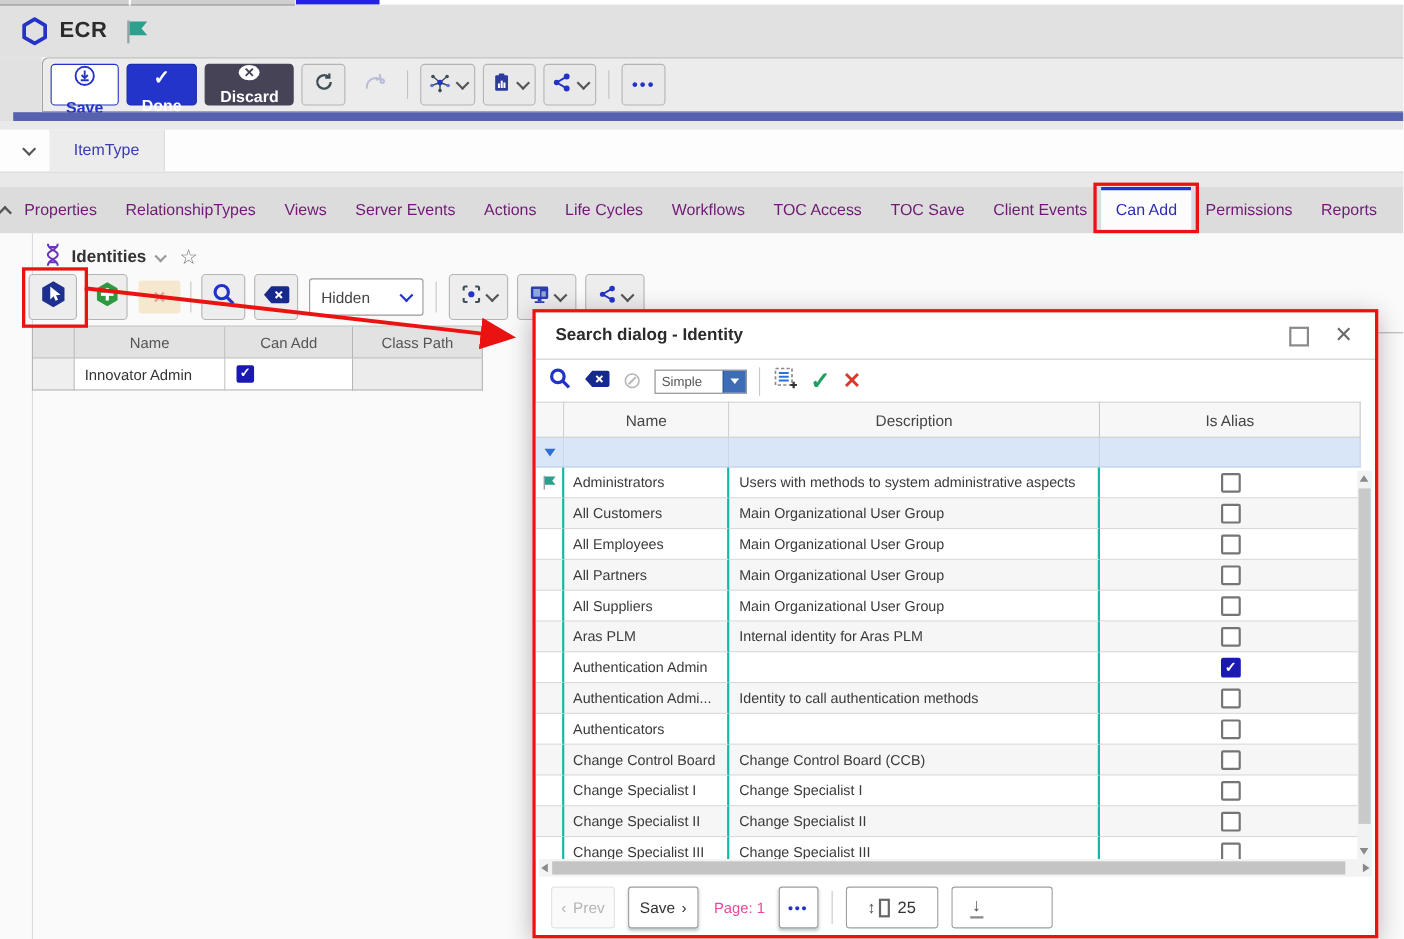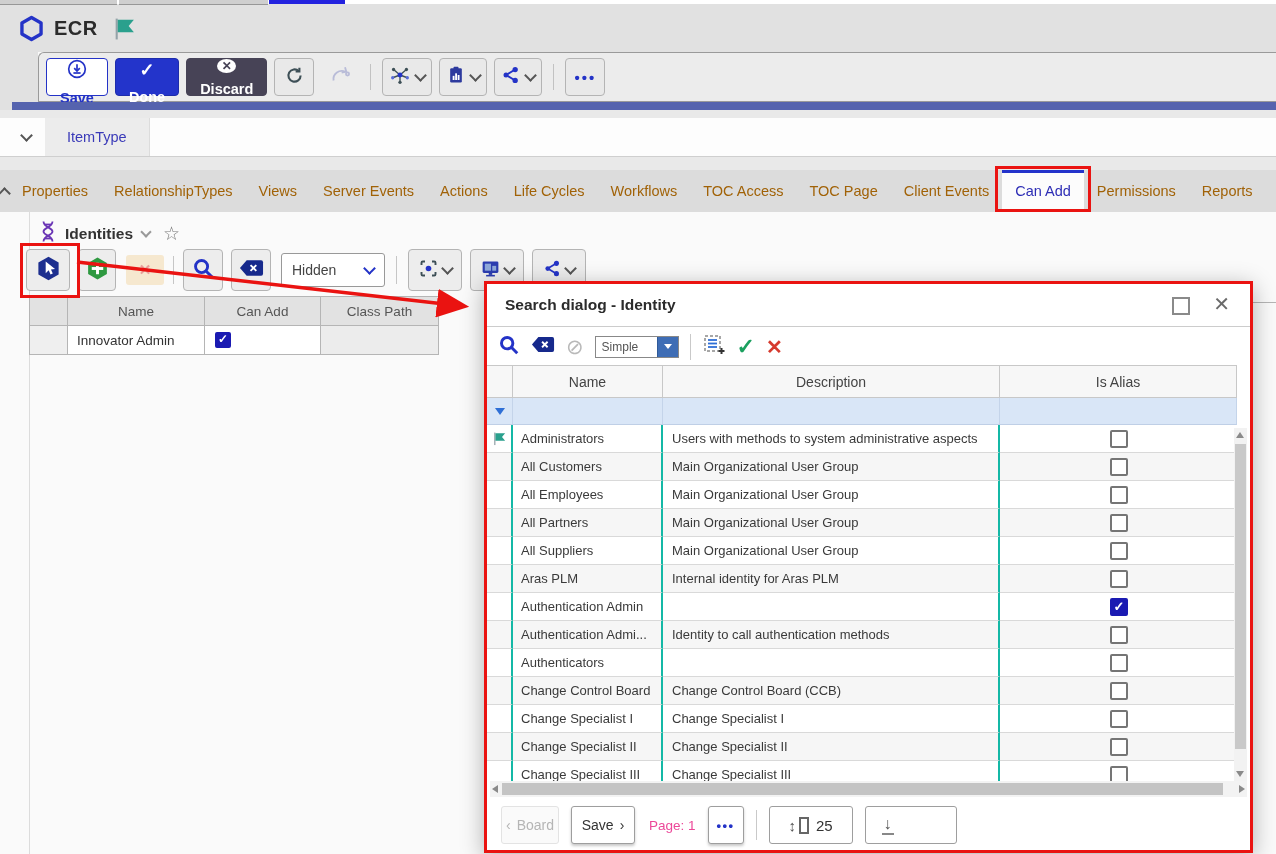--- a/index.html
+++ b/index.html
@@ -50,21 +50,21 @@
   .form-chev{margin-left:22px;}
   .form-tab{margin-left:14px;height:38px;padding:0 22px;background:#ececec;border-right:1px solid #dcdcdc;
     display:flex;align-items:center;font-size:14.5px;color:#3a3ab8;}
   .form-gap2{position:absolute;left:0;top:157px;width:100%;height:13px;background:#e9e9e9;}
 
   
   .tab-bar{position:absolute;left:0;top:170px;width:100%;height:42px;background:#dcdcdc;
     display:flex;align-items:stretch;z-index:2;}
   .tabbar-chev{width:48px;display:flex;align-items:center;justify-content:center;}
   .tab-list{display:flex;align-items:stretch;}
-  .tab{padding:0 13px;display:flex;align-items:center;font-size:14.5px;color:#a16207;white-space:nowrap;}
+  .tab{padding:0 13px;display:flex;align-items:center;font-size:14.5px;color:#701a75;white-space:nowrap;}
   .tab.active{position:relative;background:#fcfcfc;color:#2d2db5;box-shadow:inset 0 3px 0 #2433cb;}
   .tab.truncated{color:#909090;}
   .tab .anno-box{position:absolute;left:-7px;right:-7px;top:-4px;bottom:0;border:3px solid #ea1311;pointer-events:none;}
 
   
   .content{position:absolute;left:0;top:212px;width:100%;bottom:0;background:#fafafa;}
   .panel-edge{position:absolute;left:29px;top:0;bottom:0;width:1px;background:#dcdcdc;}
   .rel-header{position:absolute;left:40px;top:8px;display:flex;align-items:center;gap:9px;}
   .rel-title{font-size:15.5px;font-weight:bold;color:#333;}
   .rel-chev{width:6px;height:6px;border-right:2px solid #999;border-bottom:2px solid #999;transform:rotate(45deg);margin-top:-3px;}
@@ -303,21 +303,21 @@
     </div>
     <div class="tab-list">
         <div class="tab">Properties</div>
         <div class="tab">RelationshipTypes</div>
         <div class="tab">Views</div>
         <div class="tab">Server Events</div>
         <div class="tab">Actions</div>
         <div class="tab">Life Cycles</div>
         <div class="tab">Workflows</div>
         <div class="tab">TOC Access</div>
-        <div class="tab">TOC Page</div>
+        <div class="tab">TOC Save</div>
         <div class="tab">Client Events</div>
         <div class="tab active">Can Add<span class="anno-box"></span></div>
         <div class="tab">Permissions</div>
         <div class="tab">Reports</div>
         <div class="tab truncated">Poly</div>
       </div>
   </div>
 
   <div class="content">
     <div class="panel-edge"></div>
@@ -630,21 +630,21 @@
     </div>
     <div class="hscroll">
       <span class="harrow ha-l"></span>
       <span class="hthumb"></span>
       <span class="harrow ha-r"></span>
     </div>
 
     <div class="dlg-footer">
       <div class="pg-btn pg-prev">
         <span>‹</span>
-        <span>Board</span>
+        <span>Prev</span>
       </div>
       <div class="pg-btn pg-next">
         <span>Save</span>
         <span>›</span>
       </div>
       <span class="pg-label">Page: 1</span>
       <div class="pg-btn pg-more">
         <span>•••</span>
       </div>
       <div class="fsep"></div>

